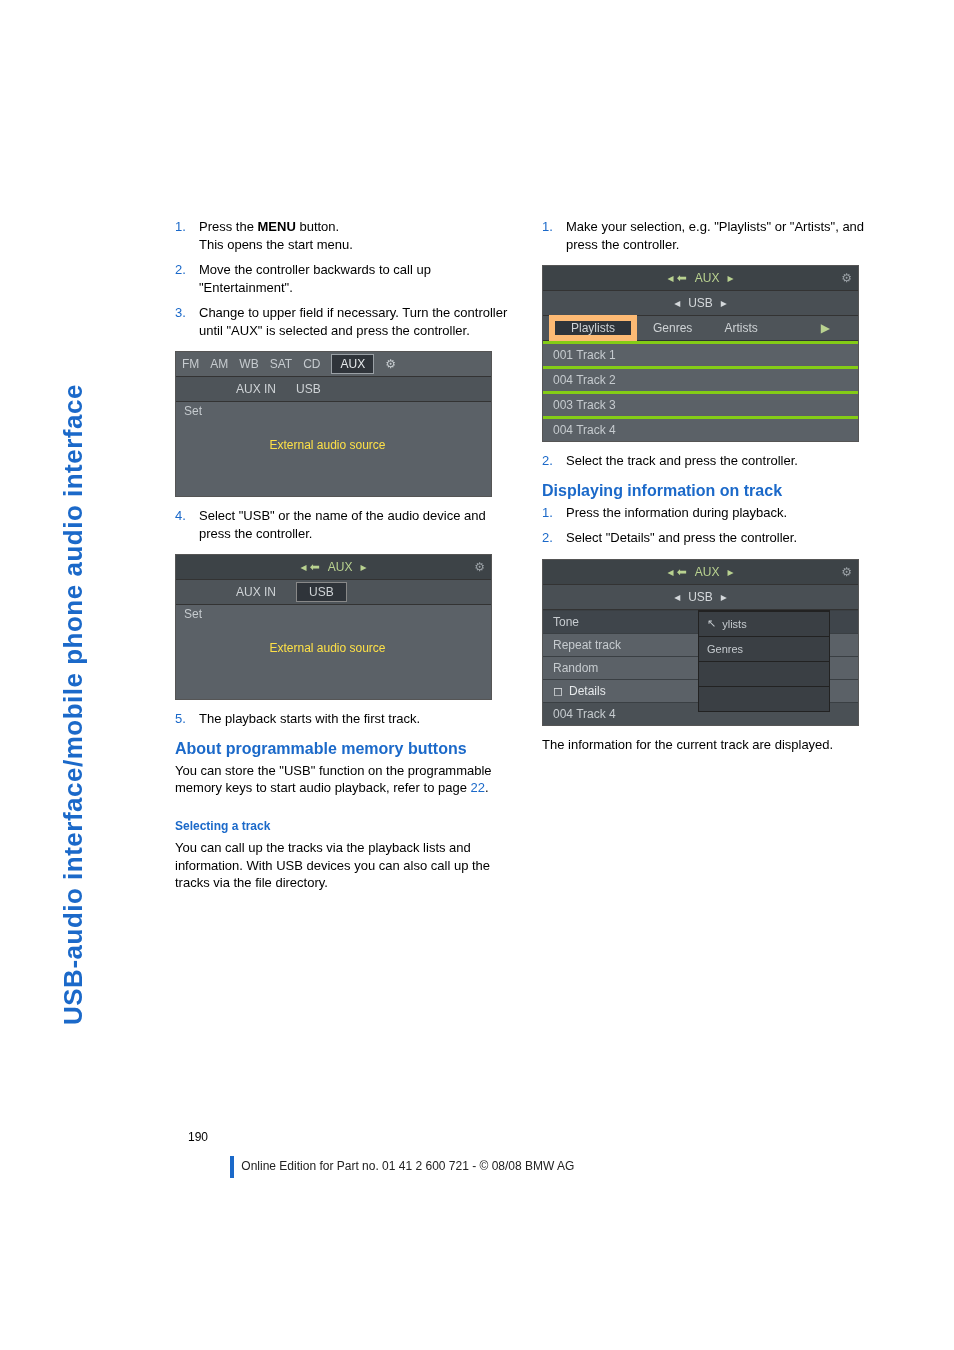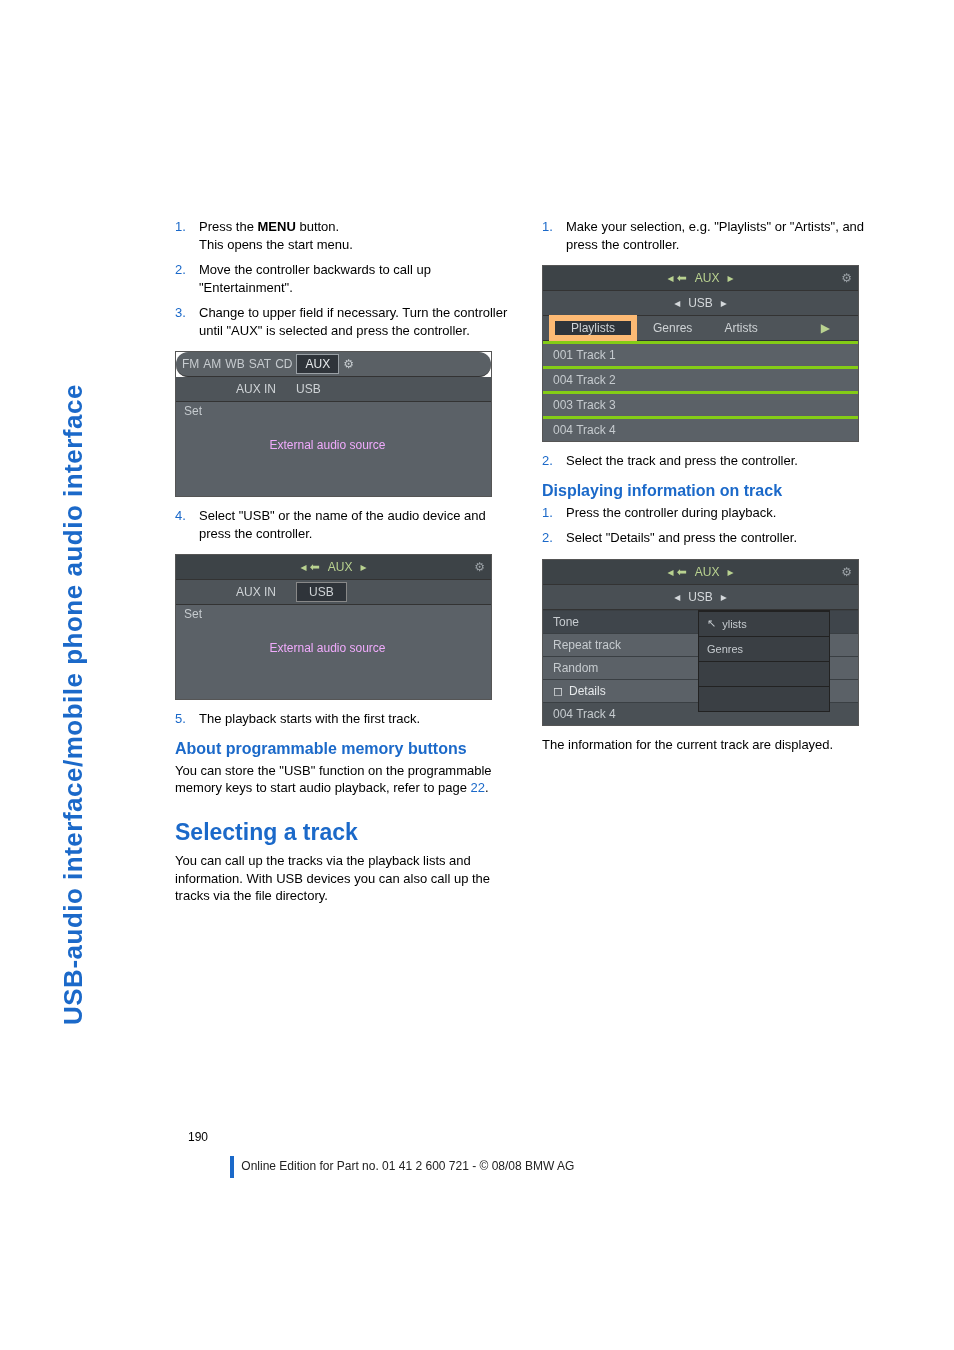--- a/index.html
+++ b/index.html
@@ -62,21 +62,21 @@
   .blue { color: #1b69c9; }
   .h3 {
     color: #1b69c9;
     font-weight: bold;
     font-size: 16px;
     margin: 12px 0 4px 0;
   }
   .h2 {
     color: #1b69c9;
     font-weight: bold;
-    font-size: 23px;
+    font-size: 12px;
     margin: 22px 0 6px 0;
   }
   p.body { margin: 0 0 8px 0; line-height: 1.35; }
 
   
   .idrive {
     width: 315px;
     margin: 6px 0 10px 0;
     font-size: 12px;
     color: #cfd3d6;
@@ -104,22 +104,21 @@
   }
   .idrive .subbar {
     justify-content: center;
     gap: 8px;
     color: #d4d8db;
     background: #494f54;
   }
   .idrive .tabs {
     background: #5a6065;
     padding: 0 6px;
-    gap: 4px;
-    border-radius: 12px;
+    gap: 11px;
   }
   .idrive .tabs span { color: #c6cbcf; }
   .idrive .tabs .sel {
     background: #2f343a;
     padding: 2px 8px;
     border: 1px solid #9aa0a5;
     color: #e6e9eb;
   }
   .idrive .sub2 {
     background: #4e5459;
@@ -133,21 +132,21 @@
   }
   .idrive .listarea {
     background: #5b6167;
     height: 92px;
     display: flex;
     flex-direction: column;
     padding: 2px 0 0 8px;
     justify-content: flex-start;
   }
   .idrive .listarea .setlbl { color: #c6cbcf; margin-bottom: 20px; }
-  .idrive .listarea .centered { text-align: center; color: #f0abfc; padding-right: 20px; }
+  .idrive .listarea .centered { text-align: center; color: #fde047; padding-right: 20px; }
   .idrive .tracklist .trow {
     height: 22px;
     display: flex;
     align-items: center;
     padding-left: 10px;
     background: #5b6167;
     border-top: 3px solid #84cc16;
     color: #c6cbcf;
   }
   .idrive .tabs2 {
@@ -336,21 +335,21 @@
 
       <ol class="steps">
         <li><span class="num">2.</span>
             <span>Select the track and press the controller.</span></li>
       </ol>
 
       <div class="h3">Displaying information on track</div>
 
       <ol class="steps">
         <li><span class="num">1.</span>
-            <span>Press the controller during playback.</span></li>
+            <span>Press the information during playback.</span></li>
         <li><span class="num">2.</span>
             <span>Select "Details" and press the controller.</span></li>
       </ol>
 
       <div class="idrive">
         <div class="row topbar">
           <span>◂ ⬅</span>
           <span>AUX</span>
           <span>▸</span>
           <span class="gear">⚙</span>

